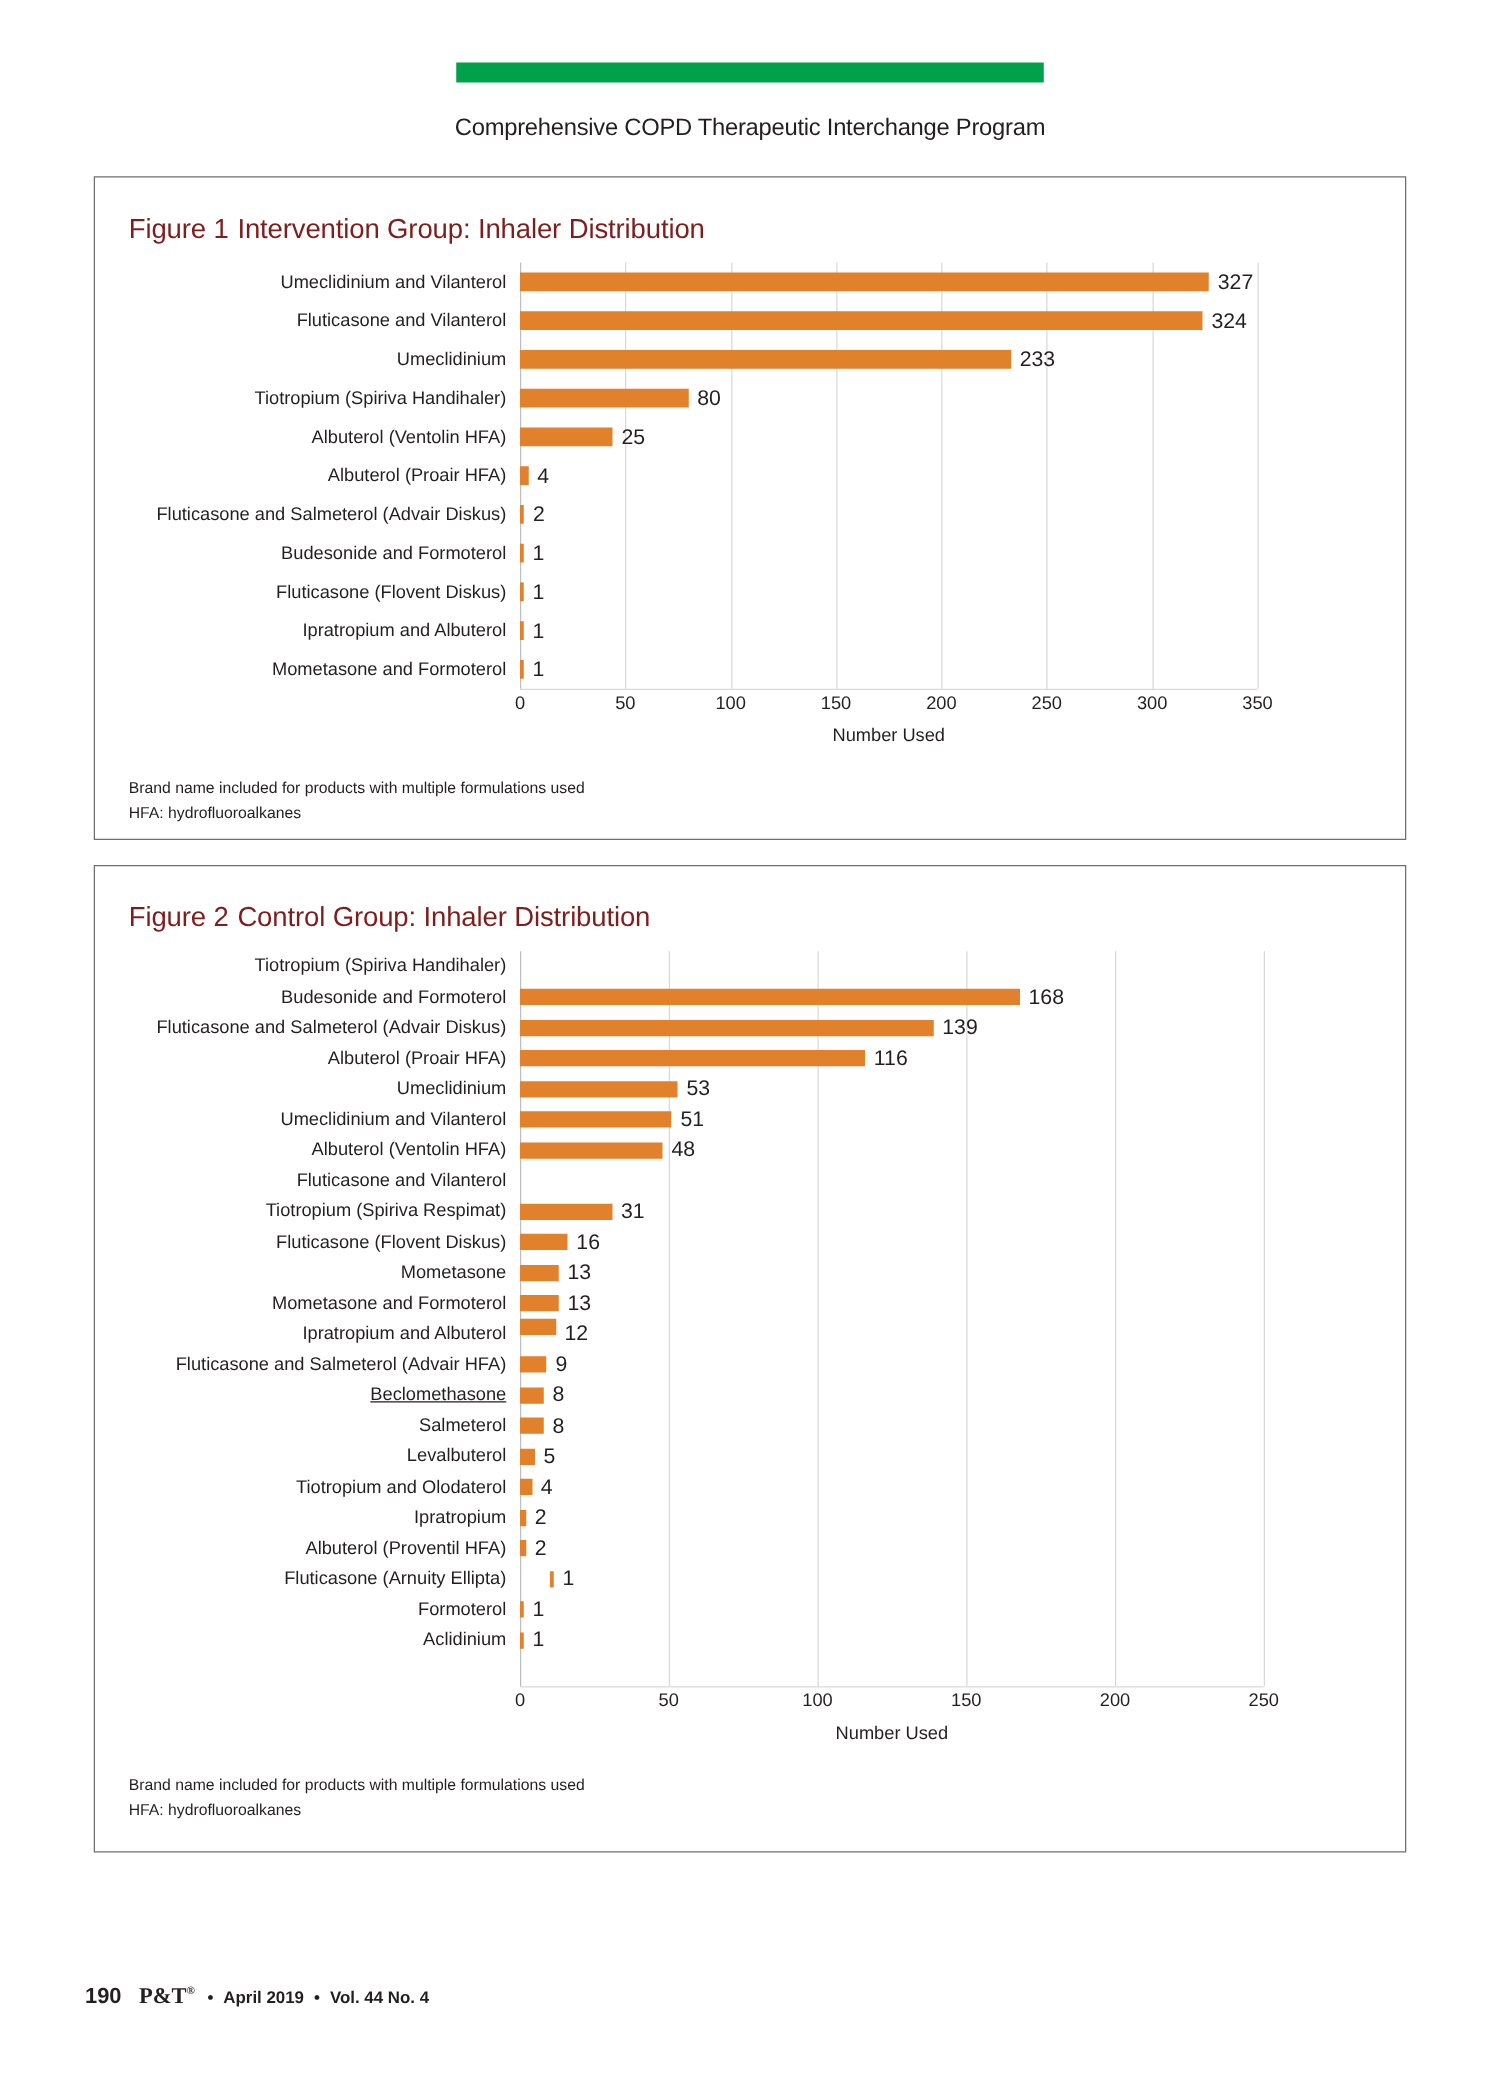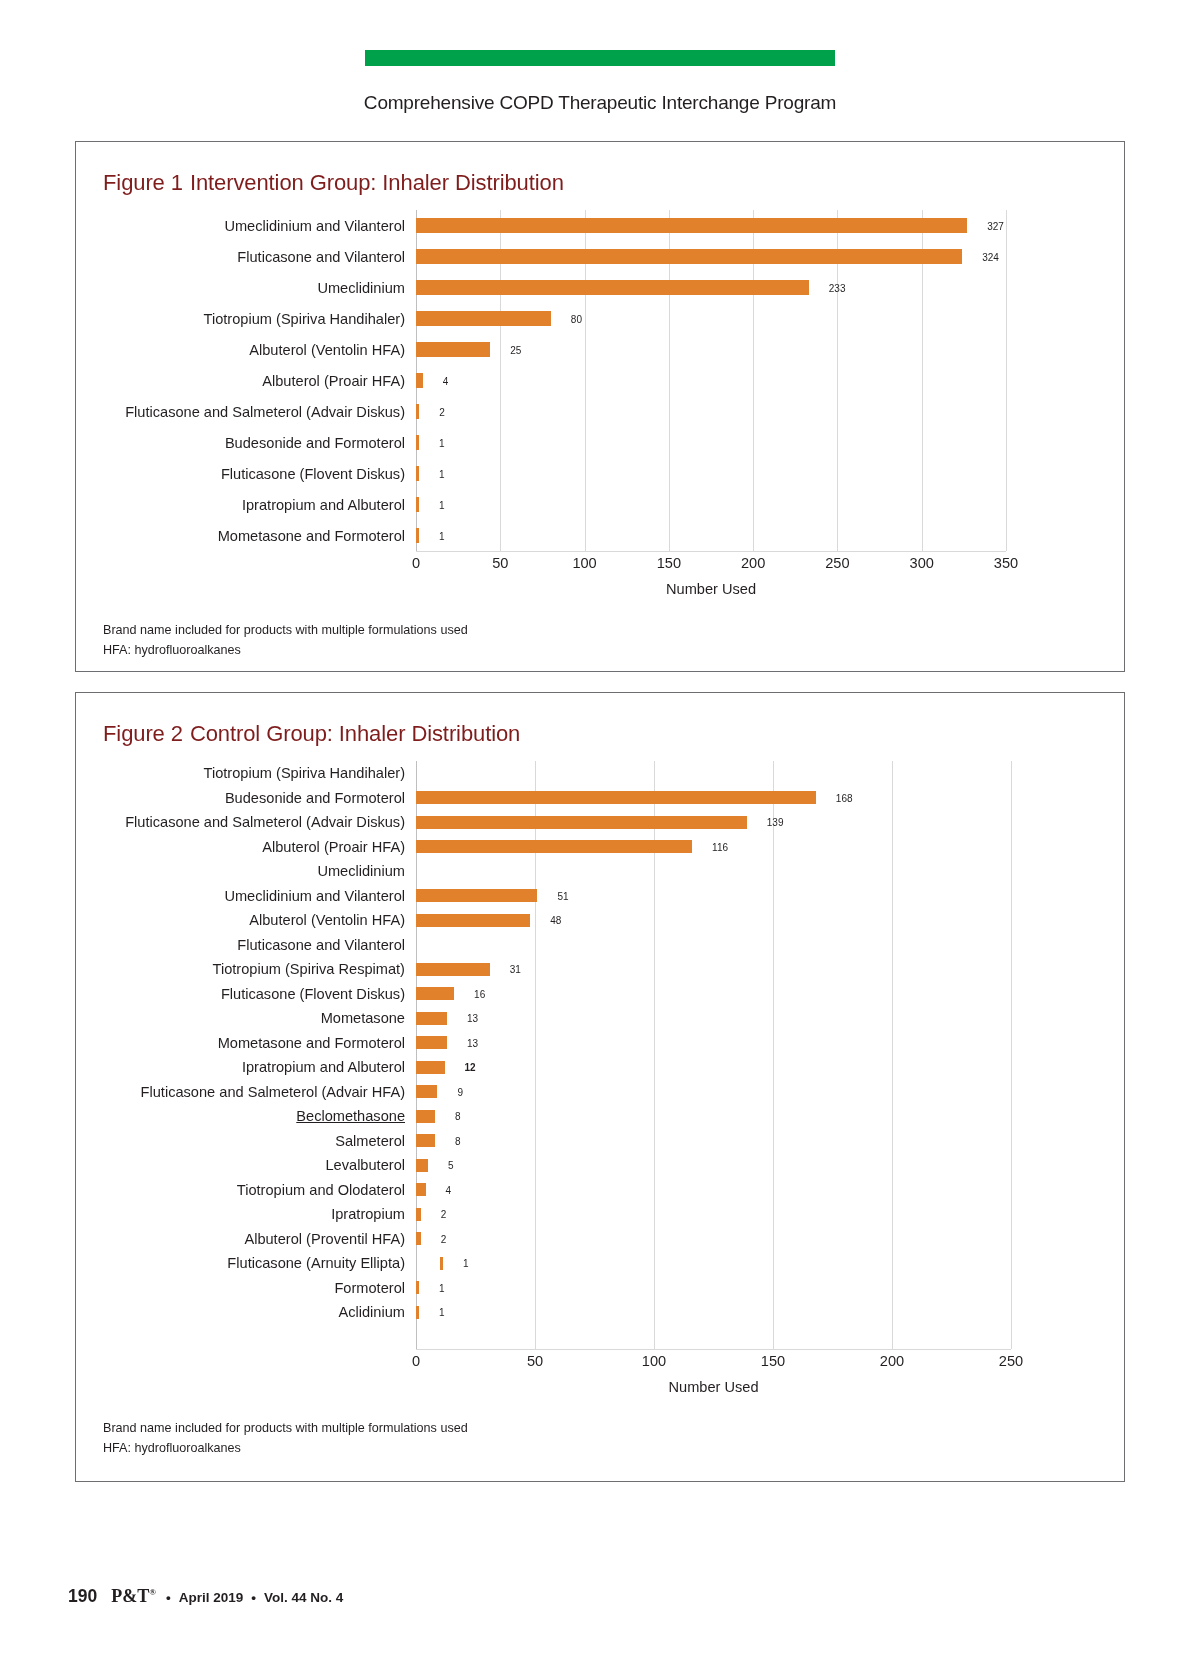--- a/index.html
+++ b/index.html
@@ -86,24 +86,24 @@
   .bar {
     background: #e1812c;
     height: 15px;
     display: block;
   }
   #figure-2 .bar { height: 13px; }
   .bar-value {
     position: absolute;
     top: 50%;
     transform: translateY(-50%);
-    font-size: 10px;
+    font-size: 17px;
     color: #231f20;
     white-space: nowrap;
-    padding-left: 20px;
+    padding-left: 7px;
   }
 
   
   .gridlines {
     position: absolute;
     top: 0;
     bottom: 0;
     pointer-events: none;
     z-index: 1;
   }
@@ -327,20 +327,24 @@
         </div>
         <div class="row" style="height: 24.5px;">
           <div class="row-label" style="width: 340px;">Albuterol (Proair HFA)</div>
           <div class="plot" style="width: 595px; height: 24.5px; display: flex; align-items: center;">
             <div class="bar" style="width: 276.08px; background: rgb(225, 129, 44);"></div>
             <div class="bar-value" style="left: 276.08px;">116</div>
           </div>
         </div>
         <div class="row" style="height: 24.5px;">
           <div class="row-label" style="width: 340px;">Umeclidinium</div>
+          <div class="plot" style="width: 595px; height: 24.5px; display: flex; align-items: center;">
+            <div class="bar" style="width: 126.14px; background: rgb(225, 129, 44);"></div>
+            <div class="bar-value" style="left: 126.14px;">53</div>
+          </div>
         </div>
         <div class="row" style="height: 24.5px;">
           <div class="row-label" style="width: 340px;">Umeclidinium and Vilanterol</div>
           <div class="plot" style="width: 595px; height: 24.5px; display: flex; align-items: center;">
             <div class="bar" style="width: 121.38px; background: rgb(225, 129, 44);"></div>
             <div class="bar-value" style="left: 121.38px;">51</div>
           </div>
         </div>
         <div class="row" style="height: 24.5px;">
           <div class="row-label" style="width: 340px;">Albuterol (Ventolin HFA)</div>
@@ -375,21 +379,21 @@
         </div>
         <div class="row" style="height: 24.5px;">
           <div class="row-label" style="width: 340px;">Mometasone and Formoterol</div>
           <div class="plot" style="width: 595px; height: 24.5px; display: flex; align-items: center;">
             <div class="bar" style="width: 30.94px; background: rgb(225, 129, 44);"></div>
             <div class="bar-value" style="left: 30.94px;">13</div>
           </div>
         </div>
         <div class="row" style="height: 24.5px;">
           <div class="row-label" style="width: 340px;">Ipratropium and Albuterol</div>
-          <div class="plot" style="width: 595px; height: 24.5px; display: flex; align-items: center; font-weight: bold;">
+          <div class="plot" style="width: 595px; height: 24.5px; display: flex; align-items: flex-start;">
             <div class="bar" style="width: 28.56px; background: rgb(225, 129, 44);"></div>
             <div class="bar-value" style="left: 28.56px;">12</div>
           </div>
         </div>
         <div class="row" style="height: 24.5px;">
           <div class="row-label" style="width: 340px;">Fluticasone and Salmeterol (Advair HFA)</div>
           <div class="plot" style="width: 595px; height: 24.5px; display: flex; align-items: center;">
             <div class="bar" style="width: 21.42px; background: rgb(225, 129, 44);"></div>
             <div class="bar-value" style="left: 21.42px;">9</div>
           </div>

